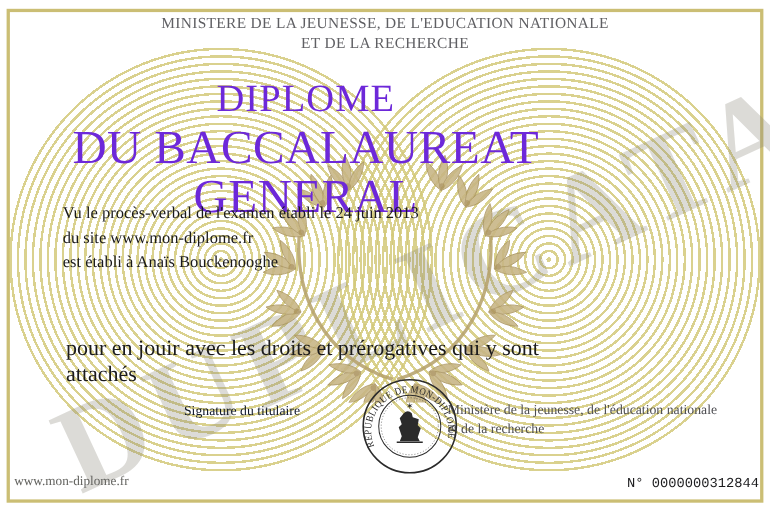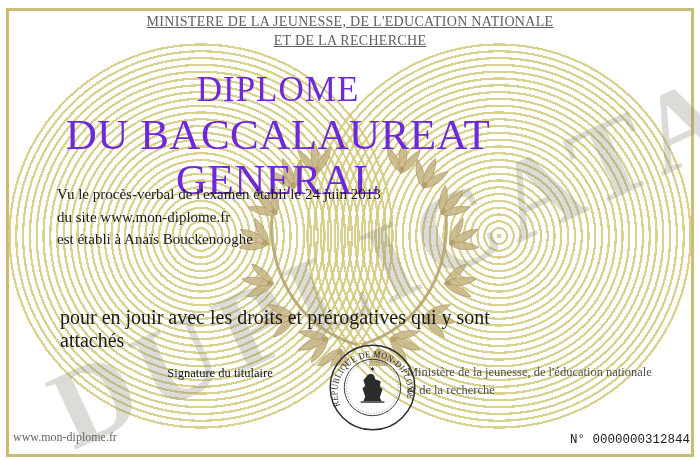--- a/index.html
+++ b/index.html
@@ -33,21 +33,21 @@
   
   .wreath { position:absolute; left:228px; top:130px; width:262px; height:236px; z-index:3; opacity:.88; }
   #lf { fill:#c7b584; stroke:#a9935f; stroke-width:.8; }
   .berry { fill:#ad9560; }
   .stem { fill:none; stroke:#b7a36d; stroke-width:3; }
 
   
   .txt { position:absolute; z-index:4; }
   .ministry-top {
     top:13px; left:80px; width:540px; text-align:center;
-    font-size:14px; letter-spacing:.3px; color:#5f5f63; line-height:1.35;text-decoration:underline;
+    font-size:14px; letter-spacing:.3px; color:#5f5f63; line-height:1.35;
   }
   .title { top:72px; left:0; width:556px; text-align:center; color:#6d28d9; }
   .title .l1 { font-size:35px; letter-spacing:1px; line-height:1.05; }
   .title .l2 { font-size:43px; letter-spacing:.5px; line-height:1.05; margin-top:3px; }
   .body-block { left:57px; top:183px; font-size:15px; color:#1a1a1c; line-height:22.5px; }
   .closing { left:60px; top:306px; width:490px; text-align:left; font-size:20px; color:#1a1a1c; }
   .sig-label { left:130px; top:366px; width:180px; text-align:center; font-size:12.5px; color:#0f172a; }
   .ministry-block { left:407px; top:364px; font-size:12.5px; color:#4e4e52; line-height:17.5px; }
   .footer-site { left:13px; top:430px; font-size:12px; color:#63635f; }
   .footer-number { right:10px; top:433px; font-size:12.5px; color:#1c1c1e;font-family:Liberation Mono, monospace; }

